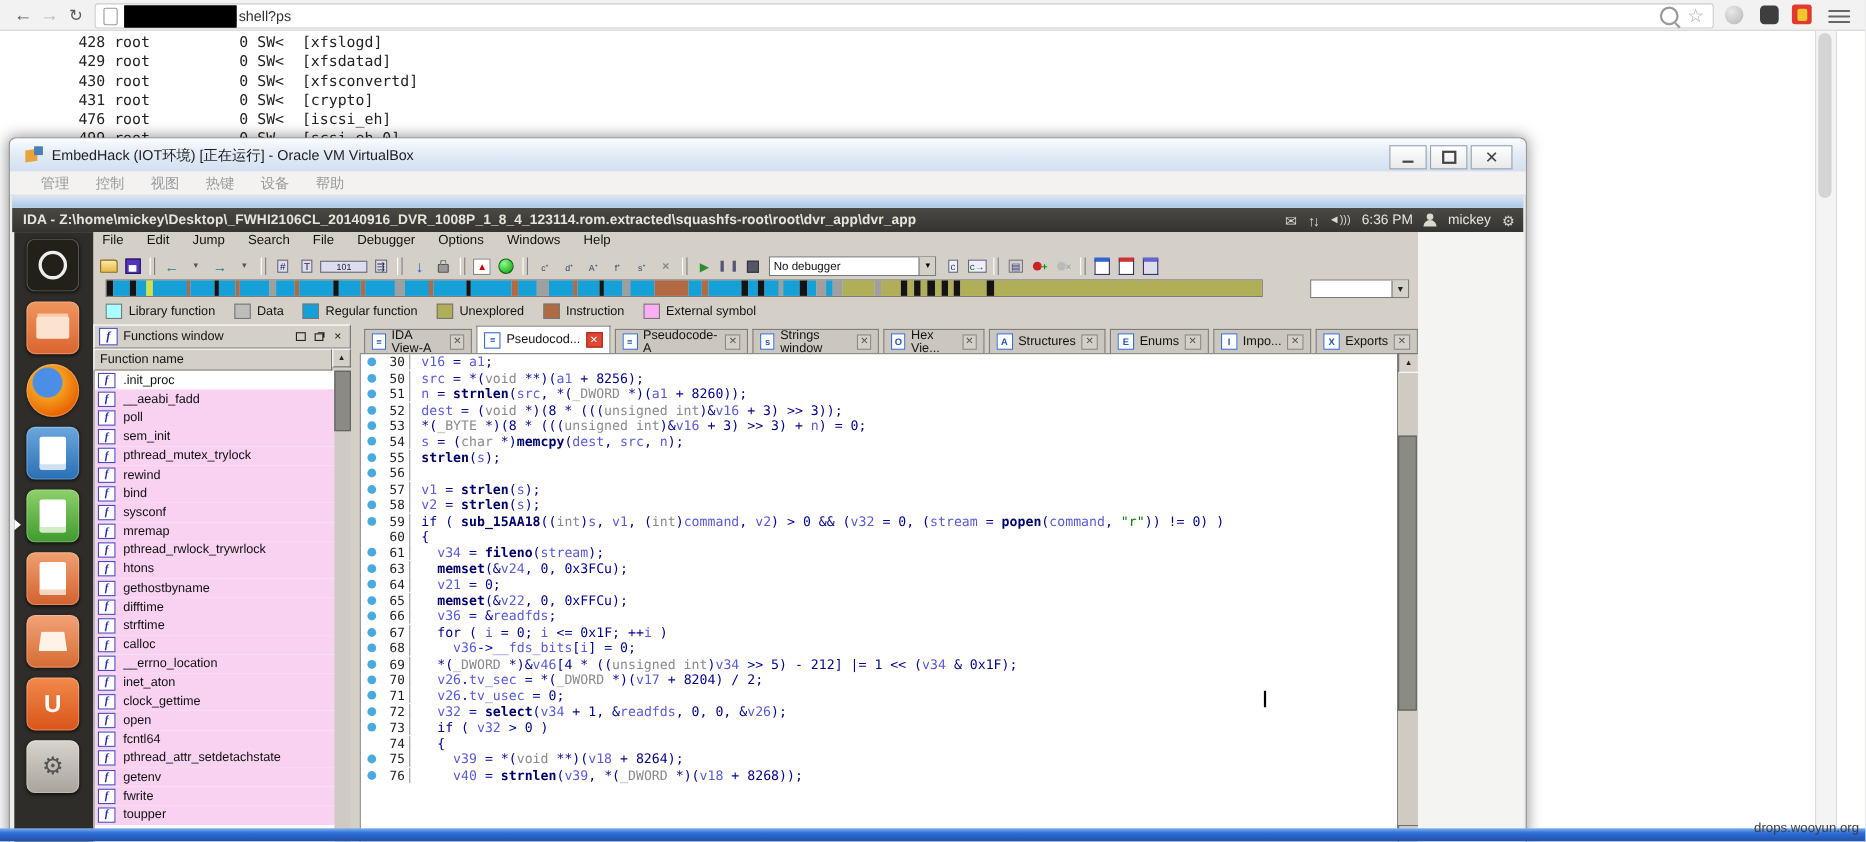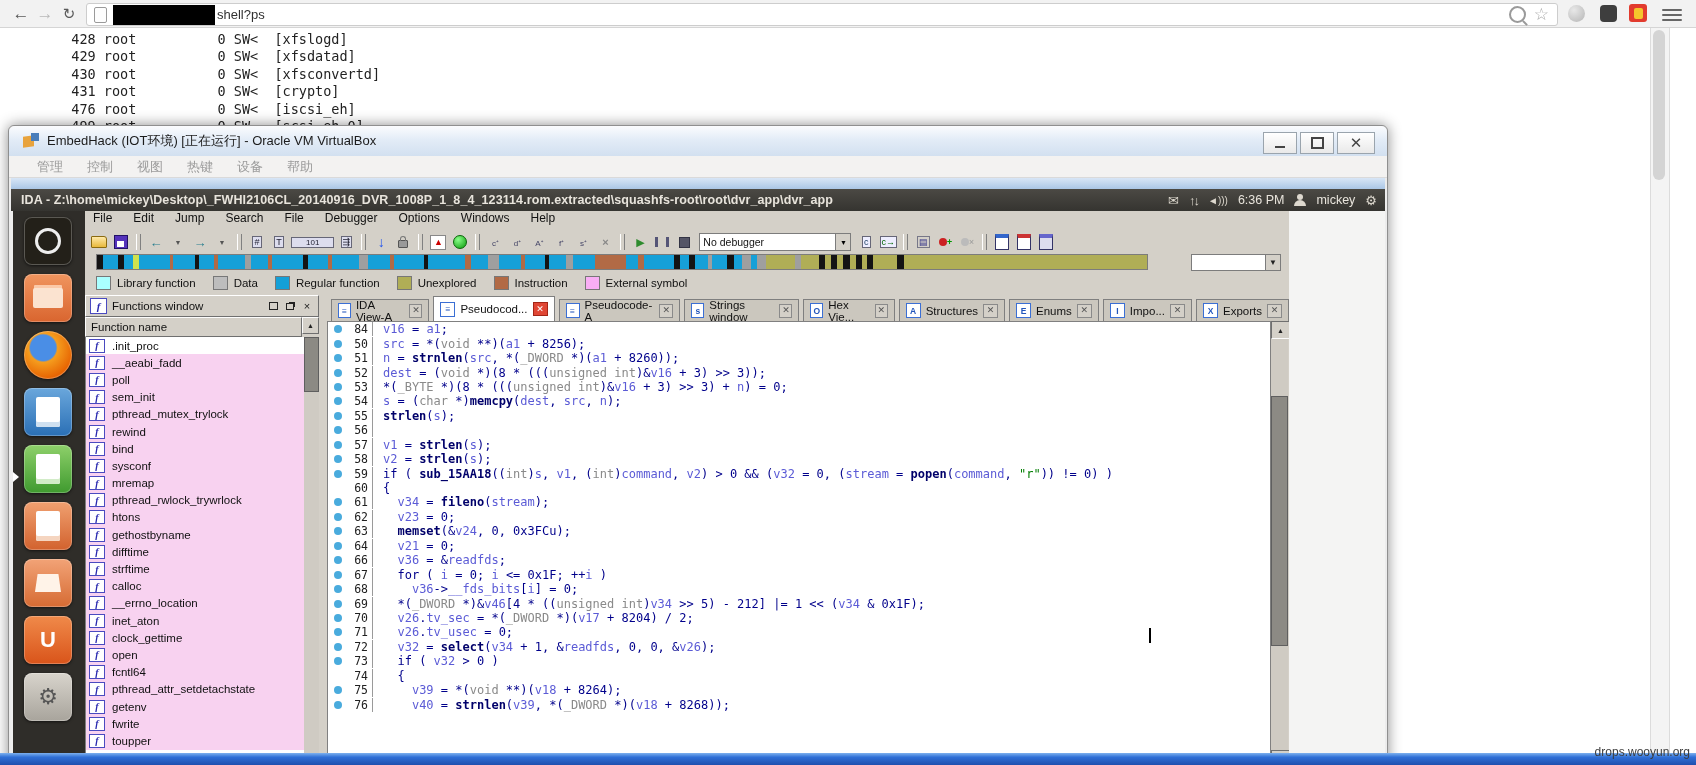--- a/index.html
+++ b/index.html
@@ -616,36 +616,36 @@
               <span>Impo...</span>
               <span class="tclose">✕</span>
             </span>
             <span class="tab">
               <span class="tico">X</span>
               <span>Exports</span>
               <span class="tclose">✕</span>
             </span>
           </div>
         <div class="abs" id="codearea">
-            <div class="cl"><span class="dot"></span><span class="num">84</span><span class="src"><span class="c-var">v16</span> = <span class="c-var">a1</span>;</span></div>
+            <div class="cl"><span class="dot"></span><span class="num">30</span><span class="src"><span class="c-var">v16</span> = <span class="c-var">a1</span>;</span></div>
             <div class="cl"><span class="dot"></span><span class="num">50</span><span class="src"><span class="c-var">src</span> = *(<span class="c-typ">void</span> **)(<span class="c-var">a1</span> + 8256);</span></div>
             <div class="cl"><span class="dot"></span><span class="num">51</span><span class="src"><span class="c-var">n</span> = <span class="c-fn">strnlen</span>(<span class="c-var">src</span>, *(<span class="c-typ">_DWORD</span> *)(<span class="c-var">a1</span> + 8260));</span></div>
             <div class="cl"><span class="dot"></span><span class="num">52</span><span class="src"><span class="c-var">dest</span> = (<span class="c-typ">void</span> *)(8 * (((<span class="c-typ">unsigned</span> <span class="c-typ">int</span>)&amp;<span class="c-var">v16</span> + 3) &gt;&gt; 3));</span></div>
             <div class="cl"><span class="dot"></span><span class="num">53</span><span class="src">*(<span class="c-typ">_BYTE</span> *)(8 * (((<span class="c-typ">unsigned</span> <span class="c-typ">int</span>)&amp;<span class="c-var">v16</span> + 3) &gt;&gt; 3) + <span class="c-var">n</span>) = 0;</span></div>
             <div class="cl"><span class="dot"></span><span class="num">54</span><span class="src"><span class="c-var">s</span> = (<span class="c-typ">char</span> *)<span class="c-fn">memcpy</span>(<span class="c-var">dest</span>, <span class="c-var">src</span>, <span class="c-var">n</span>);</span></div>
             <div class="cl"><span class="dot"></span><span class="num">55</span><span class="src"><span class="c-fn">strlen</span>(<span class="c-var">s</span>);</span></div>
             <div class="cl"><span class="dot"></span><span class="num">56</span></div>
             <div class="cl"><span class="dot"></span><span class="num">57</span><span class="src"><span class="c-var">v1</span> = <span class="c-fn">strlen</span>(<span class="c-var">s</span>);</span></div>
             <div class="cl"><span class="dot"></span><span class="num">58</span><span class="src"><span class="c-var">v2</span> = <span class="c-fn">strlen</span>(<span class="c-var">s</span>);</span></div>
             <div class="cl"><span class="dot"></span><span class="num">59</span><span class="src"><span class="c-kw">if</span> ( <span class="c-fn">sub_15AA18</span>((<span class="c-typ">int</span>)<span class="c-var">s</span>, <span class="c-var">v1</span>, (<span class="c-typ">int</span>)<span class="c-var">command</span>, <span class="c-var">v2</span>) &gt; 0 &amp;&amp; (<span class="c-var">v32</span> = 0, (<span class="c-var">stream</span> = <span class="c-fn">popen</span>(<span class="c-var">command</span>, <span class="c-str">"r"</span>)) != 0) )</span></div>
             <div class="cl"><span class="nodot"></span><span class="num">60</span><span class="src">{</span></div>
             <div class="cl"><span class="dot"></span><span class="num">61</span><span class="src">  <span class="c-var">v34</span> = <span class="c-fn">fileno</span>(<span class="c-var">stream</span>);</span></div>
-            <div class="cl"><span class="dot"></span><span class="num">62</span><span class="src">  <span class="c-var">v23</span> = 0;</span></div>
             <div class="cl"><span class="dot"></span><span class="num">63</span><span class="src">  <span class="c-fn">memset</span>(&amp;<span class="c-var">v24</span>, 0, 0x3FCu);</span></div>
             <div class="cl"><span class="dot"></span><span class="num">64</span><span class="src">  <span class="c-var">v21</span> = 0;</span></div>
+            <div class="cl"><span class="dot"></span><span class="num">65</span><span class="src">  <span class="c-fn">memset</span>(&amp;<span class="c-var">v22</span>, 0, 0xFFCu);</span></div>
             <div class="cl"><span class="dot"></span><span class="num">66</span><span class="src">  <span class="c-var">v36</span> = &amp;<span class="c-var">readfds</span>;</span></div>
             <div class="cl"><span class="dot"></span><span class="num">67</span><span class="src">  <span class="c-kw">for</span> ( <span class="c-var">i</span> = 0; <span class="c-var">i</span> &lt;= 0x1F; ++<span class="c-var">i</span> )</span></div>
             <div class="cl"><span class="dot"></span><span class="num">68</span><span class="src">    <span class="c-var">v36</span>-&gt;<span class="c-var">__fds_bits</span>[<span class="c-var">i</span>] = 0;</span></div>
             <div class="cl"><span class="dot"></span><span class="num">69</span><span class="src">  *(<span class="c-typ">_DWORD</span> *)&amp;<span class="c-var">v46</span>[4 * ((<span class="c-typ">unsigned</span> <span class="c-typ">int</span>)<span class="c-var">v34</span> &gt;&gt; 5) - 212] |= 1 &lt;&lt; (<span class="c-var">v34</span> &amp; 0x1F);</span></div>
             <div class="cl"><span class="dot"></span><span class="num">70</span><span class="src">  <span class="c-var">v26</span>.<span class="c-var">tv_sec</span> = *(<span class="c-typ">_DWORD</span> *)(<span class="c-var">v17</span> + 8204) / 2;</span></div>
             <div class="cl"><span class="dot"></span><span class="num">71</span><span class="src">  <span class="c-var">v26</span>.<span class="c-var">tv_usec</span> = 0;</span></div>
             <div class="cl"><span class="dot"></span><span class="num">72</span><span class="src">  <span class="c-var">v32</span> = <span class="c-fn">select</span>(<span class="c-var">v34</span> + 1, &amp;<span class="c-var">readfds</span>, 0, 0, &amp;<span class="c-var">v26</span>);</span></div>
             <div class="cl"><span class="dot"></span><span class="num">73</span><span class="src">  <span class="c-kw">if</span> ( <span class="c-var">v32</span> &gt; 0 )</span></div>
             <div class="cl"><span class="nodot"></span><span class="num">74</span><span class="src">  {</span></div>
             <div class="cl"><span class="dot"></span><span class="num">75</span><span class="src">    <span class="c-var">v39</span> = *(<span class="c-typ">void</span> **)(<span class="c-var">v18</span> + 8264);</span></div>

